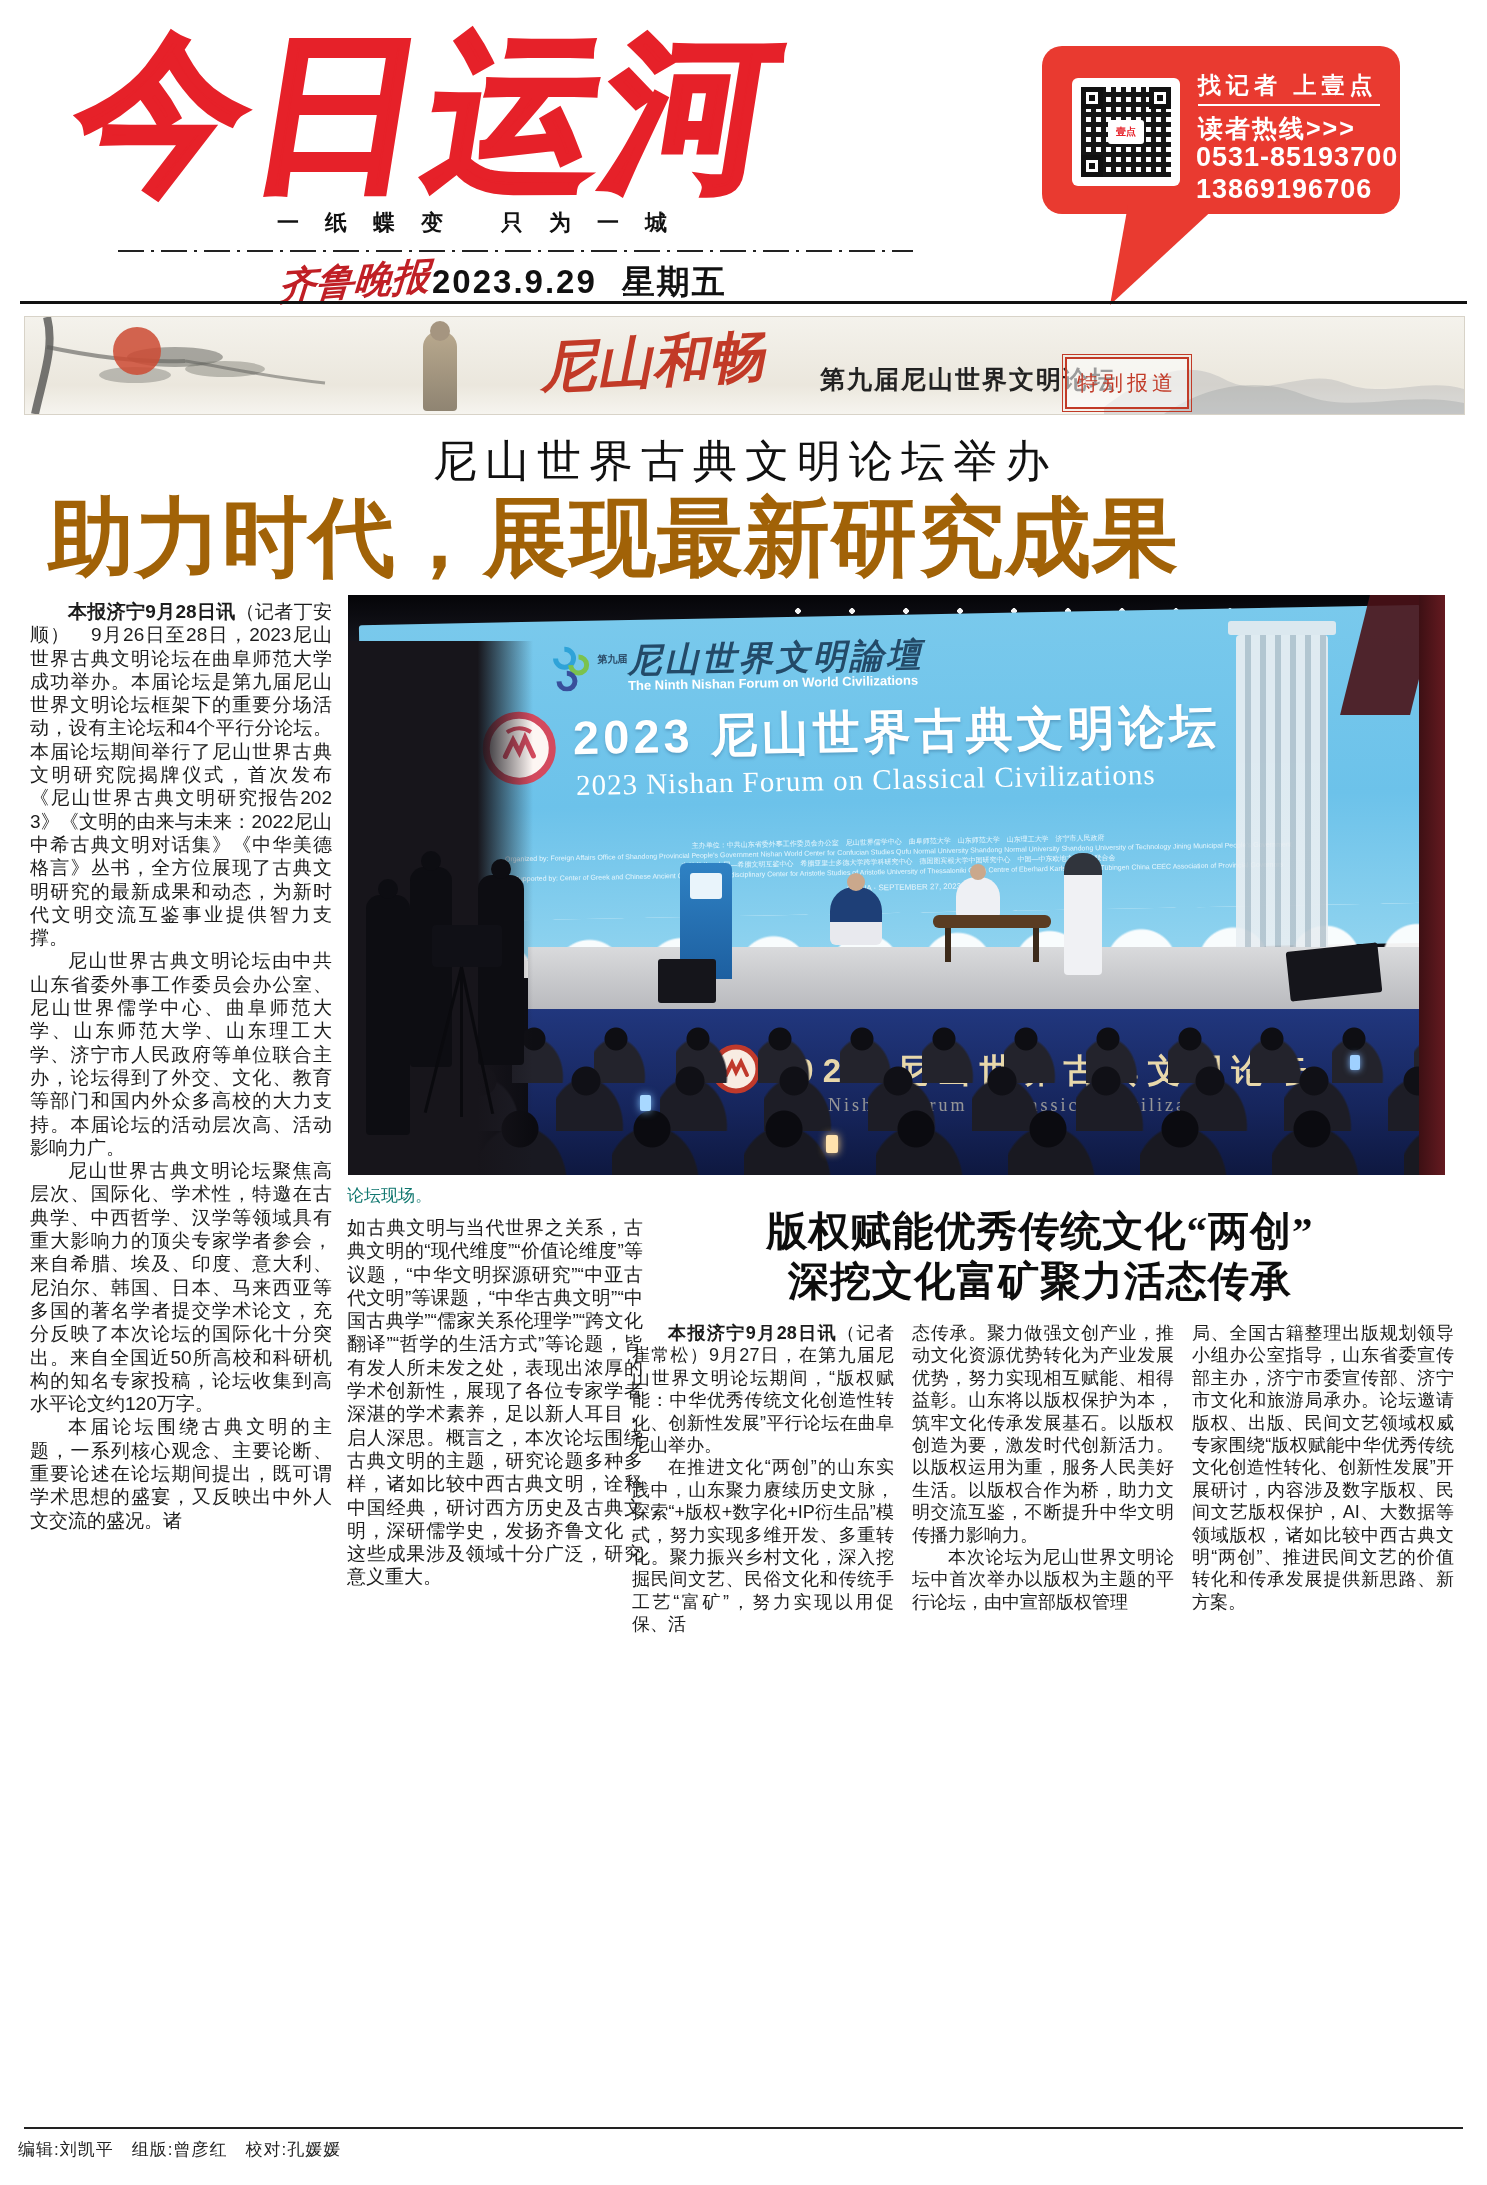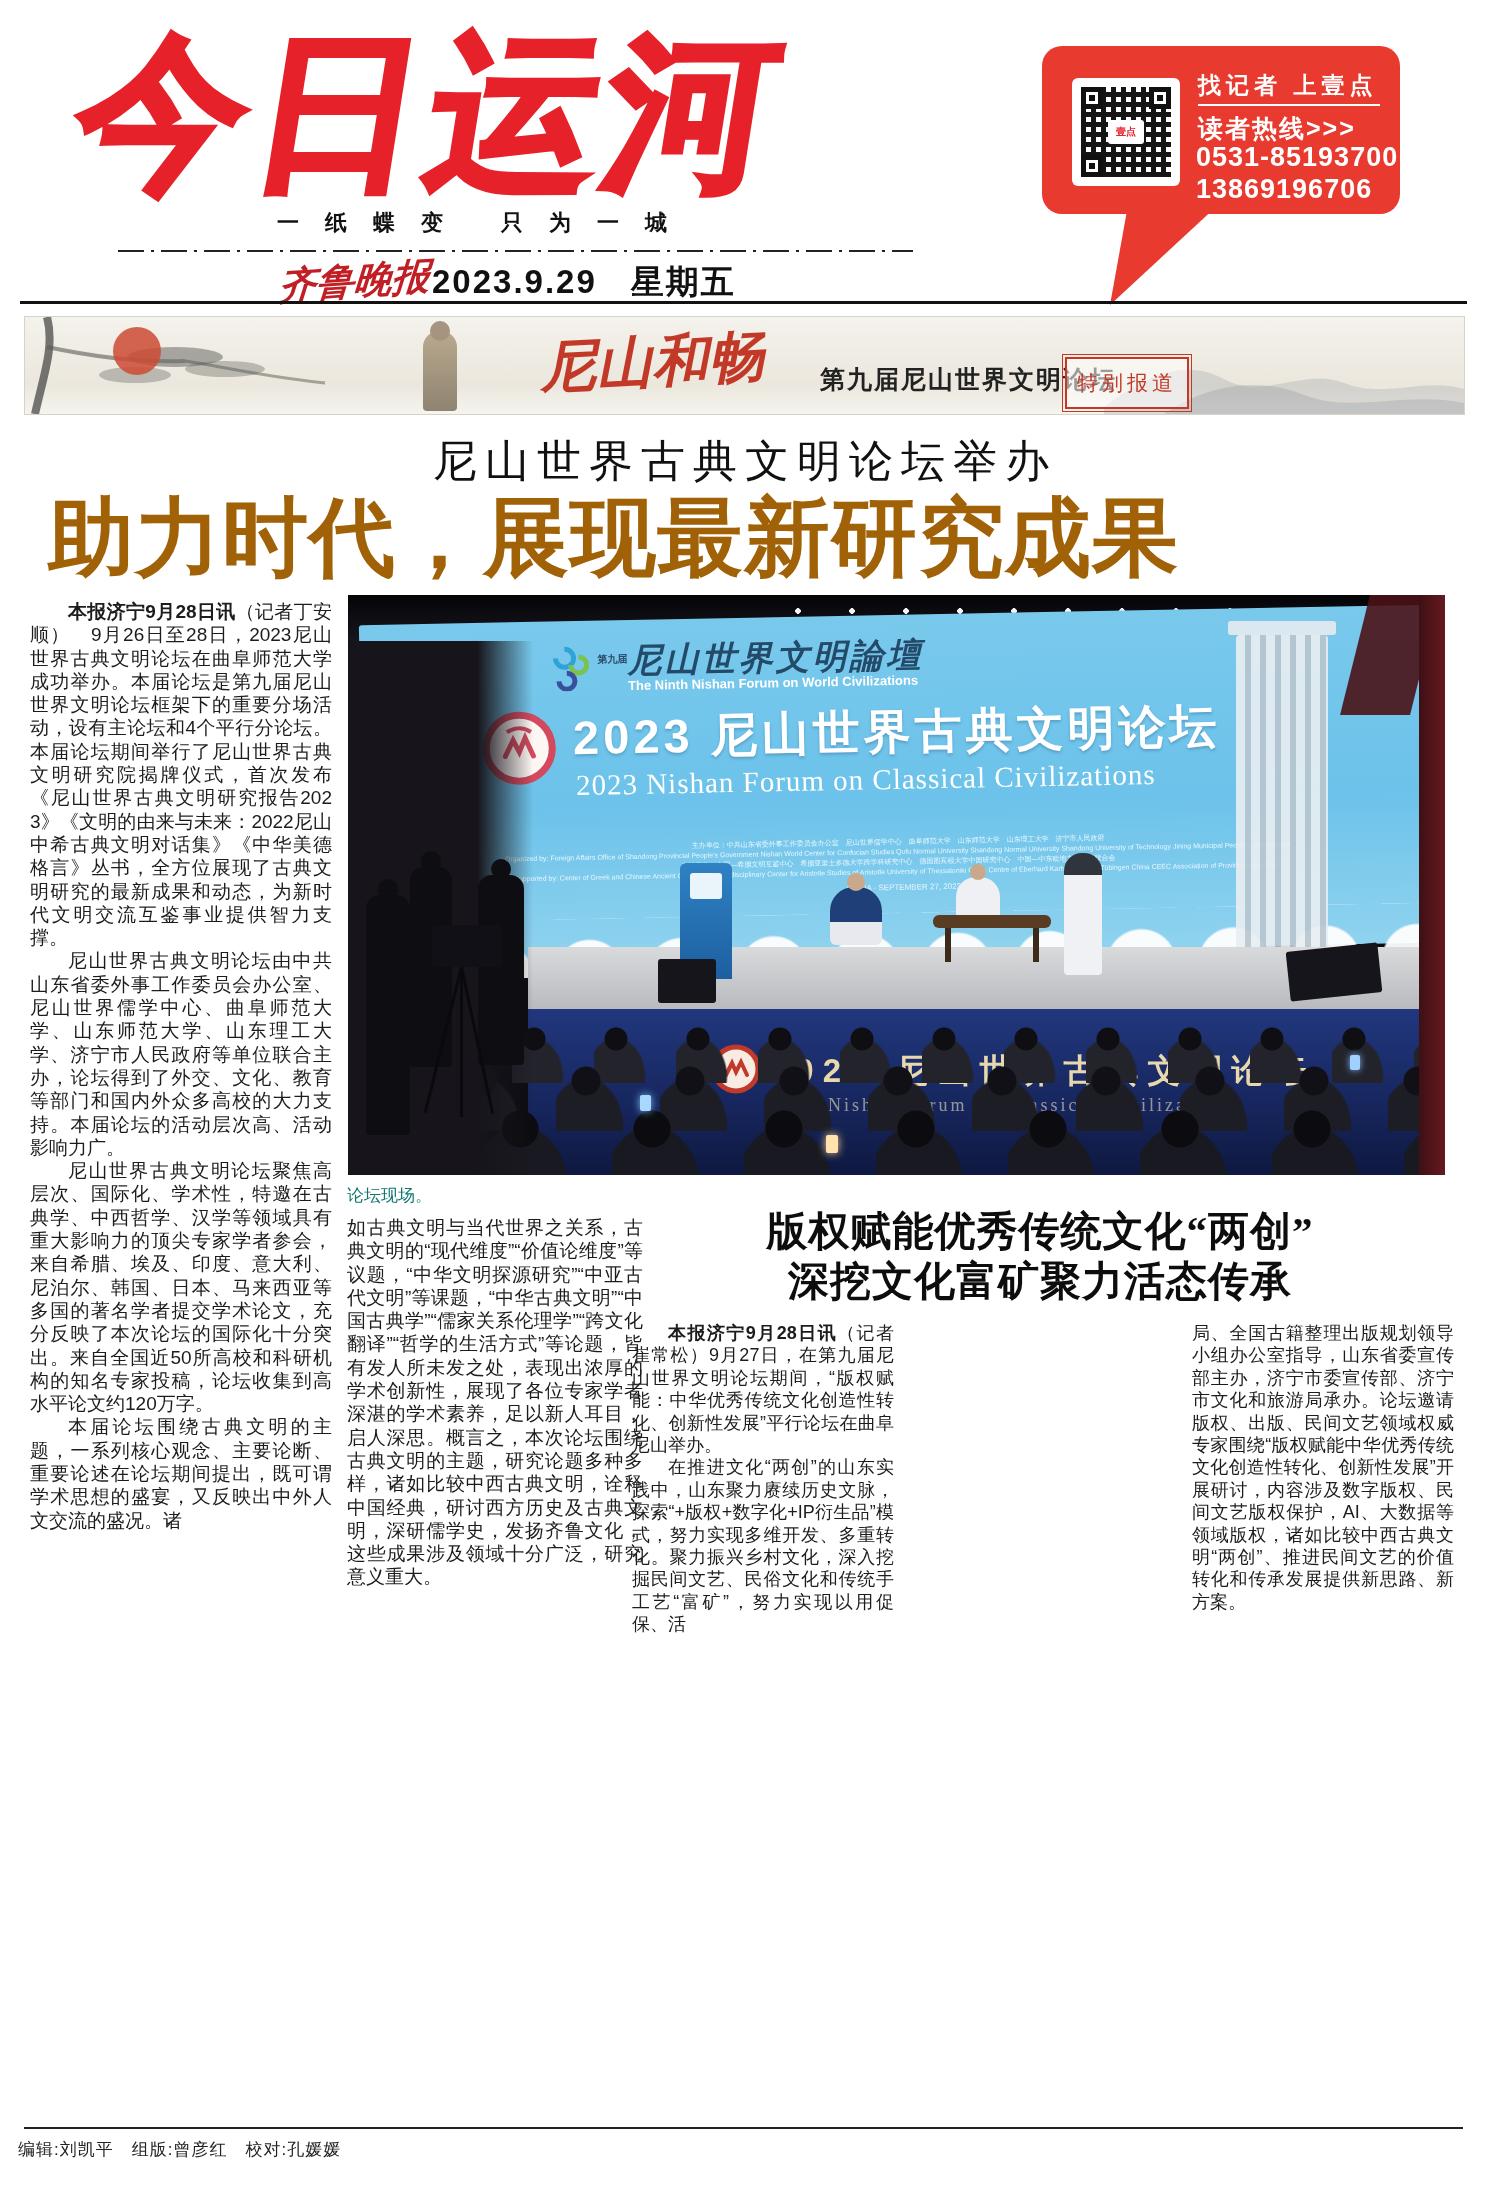--- a/index.html
+++ b/index.html
@@ -12,21 +12,21 @@
       font-weight:900;font-size:168px;line-height:190px;color:#e62129;
       letter-spacing:8px;transform:skewX(-9deg);white-space:nowrap;
       -webkit-text-stroke:5px #e62129;font-family:"Liberation Sans",sans-serif;}
   .tagline{left:205px;top:208px;width:560px;text-align:center;font-size:22px;font-weight:700;
       letter-spacing:26px;color:#111;white-space:nowrap;}
   .dashrule{left:118px;top:250px;width:795px;height:2px;
       background-image:repeating-linear-gradient(90deg,#222 0 26px,transparent 26px 33px,#222 33px 36px,transparent 36px 43px);}
   .paper-logo{left:278px;top:256px;font-size:38px;font-weight:900;color:#c01f25;
       font-family:"Liberation Serif","DejaVu Serif",serif;font-style:italic;transform:rotate(-4deg) skewX(-8deg);}
   .dateline{left:432px;top:260px;font-size:33px;font-weight:700;color:#111;letter-spacing:2px;white-space:nowrap;}
-  .weekday{margin-left:34px;}
+  .weekday{margin-left:25px;}
   .toprule{left:20px;top:301px;width:1447px;height:3px;background:#111;}
 
   
   .bubble{left:1042px;top:46px;width:358px;height:168px;background:#e93a30;border-radius:20px;}
   .bubble-tail{left:1100px;top:205px;width:120px;height:100px;}
   .qr{left:1072px;top:78px;width:108px;height:108px;background:#fff;border-radius:6px;}
   .qr-grid{position:absolute;inset:9px;
       background-image:repeating-linear-gradient(0deg,#151515 0 5px,transparent 5px 10px),
                        repeating-linear-gradient(90deg,#151515 0 5px,transparent 5px 10px);}
   .qr-finder{position:absolute;width:22px;height:22px;border:5px solid #111;background:#fff;box-sizing:border-box;}
@@ -295,20 +295,24 @@
   </div>
 
   <div class="abs bodycol col2">
     <p>如古典文明与当代世界之关系，古典文明的“现代维度”“价值论维度”等议题，“中华文明探源研究”“中亚古代文明”等课题，“中华古典文明”“中国古典学”“儒家关系伦理学”“跨文化翻译”“哲学的生活方式”等论题，皆有发人所未发之处，表现出浓厚的学术创新性，展现了各位专家学者深湛的学术素养，足以新人耳目，启人深思。概言之，本次论坛围绕古典文明的主题，研究论题多种多样，诸如比较中西古典文明，诠释中国经典，研讨西方历史及古典文明，深研儒学史，发扬齐鲁文化，这些成果涉及领域十分广泛，研究意义重大。</p>
   </div>
 
   <div class="abs bodycol2 colA">
     <p class="indent"><b class="lead">本报济宁9月28日讯</b><span>（记者崔常松）9月27日，在第九届尼山世界文明论坛期间，“版权赋能：中华优秀传统文化创造性转化、创新性发展”平行论坛在曲阜尼山举办。</span></p>
     <p class="indent">在推进文化“两创”的山东实践中，山东聚力赓续历史文脉，探索“+版权+数字化+IP衍生品”模式，努力实现多维开发、多重转化。聚力振兴乡村文化，深入挖掘民间文艺、民俗文化和传统手工艺“富矿”，努力实现以用促保、活</p>
   </div>
+  <div class="abs bodycol2 colB">
+    <p>态传承。聚力做强文创产业，推动文化资源优势转化为产业发展优势，努力实现相互赋能、相得益彰。山东将以版权保护为本，筑牢文化传承发展基石。以版权创造为要，激发时代创新活力。以版权运用为重，服务人民美好生活。以版权合作为桥，助力文明交流互鉴，不断提升中华文明传播力影响力。</p>
+    <p class="indent">本次论坛为尼山世界文明论坛中首次举办以版权为主题的平行论坛，由中宣部版权管理</p>
+  </div>
   <div class="abs bodycol2 colC">
     <p>局、全国古籍整理出版规划领导小组办公室指导，山东省委宣传部主办，济宁市委宣传部、济宁市文化和旅游局承办。论坛邀请版权、出版、民间文艺领域权威专家围绕“版权赋能中华优秀传统文化创造性转化、创新性发展”开展研讨，内容涉及数字版权、民间文艺版权保护，AI、大数据等领域版权，诸如比较中西古典文明“两创”、推进民间文艺的价值转化和传承发展提供新思路、新方案。</p>
   </div>
 
   <div class="abs footrule"></div>
   <div class="abs credits">编辑:刘凯平　组版:曾彦红　校对:孔媛媛</div>
 
 </div>
 
 </body></html>

